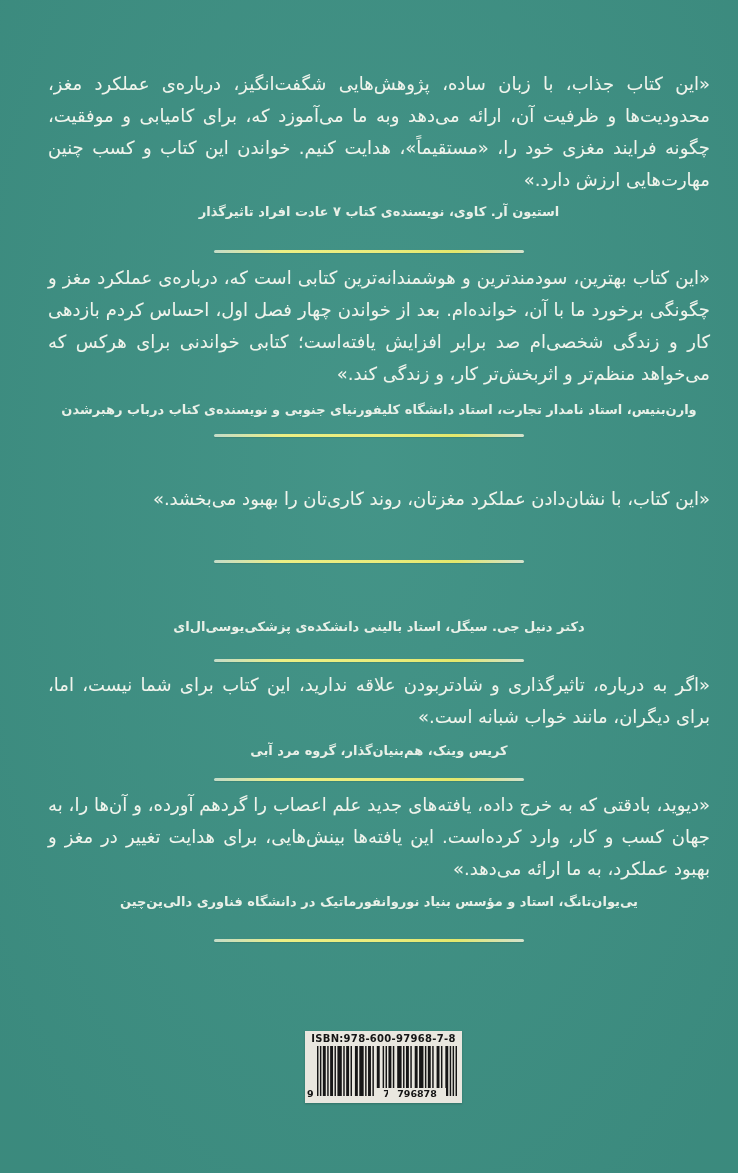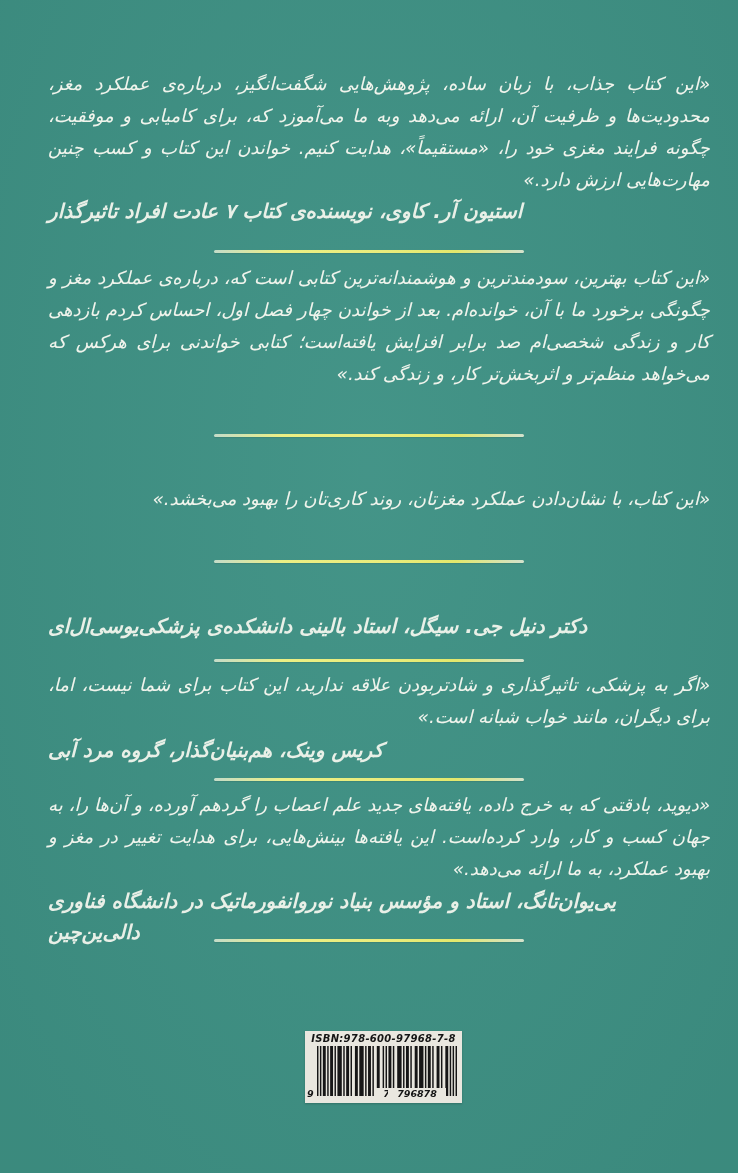--- a/index.html
+++ b/index.html
@@ -12,36 +12,35 @@
   body{
     width:738px;height:1173px;overflow:hidden;
     background:var(--bg);
     font-family:"DejaVu Sans",sans-serif;
   }
   .cover{
     position:relative;width:738px;height:1173px;
     background:
       radial-gradient(ellipse at 50% 40%, rgba(255,255,255,0.03), rgba(0,0,0,0.05) 95%),
       var(--bg);
-    font-style: italic;
   }
   .quote,.attr{
     position:absolute;left:48px;right:28px;
     direction:rtl;color:var(--ink);
     margin:0;
   }
   .quote{
     font-size:18px;line-height:32px;letter-spacing:0;
     text-align:justify;text-align-last:right;
     text-shadow:0 0 1px rgba(255,255,255,0.15);
   }
   .quote.single{text-align:right;}
   .attr{
-    font-size:20px;line-height:31px;font-weight:bold;
-    text-align:left;opacity:.96;
+    font-size:13px;line-height:31px;font-weight:bold;
+    text-align:center;opacity:.96;
   }
   .divider{
     position:absolute;left:50%;transform:translateX(-50%);
     width:310px;height:3px;border-radius:2px;
     background:linear-gradient(90deg,#c4dcc9 0%,#ecef84 22%,var(--accent) 55%,#e3e86c 78%,#d3e2cd 100%);
     box-shadow:0 1px 1px rgba(0,0,0,0.08);
   }
   
   .q1{top:68px;}  .a1{top:196px;}
   .q2{top:262px;} .a2{top:394px;}
@@ -80,32 +79,33 @@
 <body>
 
 <div class="cover">
 
   <p class="quote q1">«این کتاب جذاب، با زبان ساده، پژوهش‌هایی شگفت‌انگیز، درباره‌ی عملکرد مغز، محدودیت‌ها و ظرفیت آن، ارائه می‌دهد وبه ما می‌آموزد که، برای کامیابی و موفقیت، چگونه فرایند مغزی خود را، «مستقیماً»، هدایت کنیم. خواندن این کتاب و کسب چنین مهارت‌هایی ارزش دارد.»</p>
   <p class="attr a1">استیون آر. کاوی، نویسنده‌ی کتاب ۷ عادت افراد تاثیرگذار</p>
 
   <div class="divider d1"></div>
 
   <p class="quote q2">«این کتاب بهترین، سودمندترین و هوشمندانه‌ترین کتابی است که، درباره‌ی عملکرد مغز و چگونگی برخورد ما با آن، خوانده‌ام. بعد از خواندن چهار فصل اول، احساس کردم بازدهی کار و زندگی شخصی‌ام صد برابر افزایش یافته‌است؛ کتابی خواندنی برای هرکس که می‌خواهد منظم‌تر و اثربخش‌تر کار، و زندگی کند.»</p>
+  <p class="attr a2">وارن‌بنیس، استاد نامدار تجارت، استاد دانشگاه کلیفورنیای جنوبی و نویسنده‌ی کتاب درباب رهبرشدن</p>
 
   <div class="divider d2"></div>
 
   <p class="quote single q3">«این کتاب، با نشان‌دادن عملکرد مغزتان، روند کاری‌تان را بهبود می‌بخشد.»</p>
 
   <div class="divider d3"></div>
 
   <p class="attr a4">دکتر دنیل جی. سیگل، استاد بالینی دانشکده‌ی پزشکی‌یوسی‌ال‌ای</p>
 
   <div class="divider d4"></div>
 
-  <p class="quote q5">«اگر به پزشکی، تاثیرگذاری و شادتربودن علاقه ندارید، این کتاب برای شما نیست، اما، برای دیگران، مانند خواب شبانه است.»</p>
+  <p class="quote q5">«اگر به درباره، تاثیرگذاری و شادتربودن علاقه ندارید، این کتاب برای شما نیست، اما، برای دیگران، مانند خواب شبانه است.»</p>
   <p class="attr a5">کریس وینک، هم‌بنیان‌گذار، گروه مرد آبی</p>
 
   <div class="divider d5"></div>
 
   <p class="quote q6">«دیوید، بادقتی که به خرج داده، یافته‌های جدید علم اعصاب را گردهم آورده، و آن‌ها را، به جهان کسب و کار، وارد کرده‌است. این یافته‌ها بینش‌هایی، برای هدایت تغییر در مغز و بهبود عملکرد، به ما ارائه می‌دهد.»</p>
   <p class="attr a6">یی‌یوان‌تانگ، استاد و مؤسس بنیاد نوروانفورماتیک در دانشگاه فناوری دالی‌ین‌چین</p>
 
   <div class="divider d6"></div>
 
   <div class="barcode-label">

